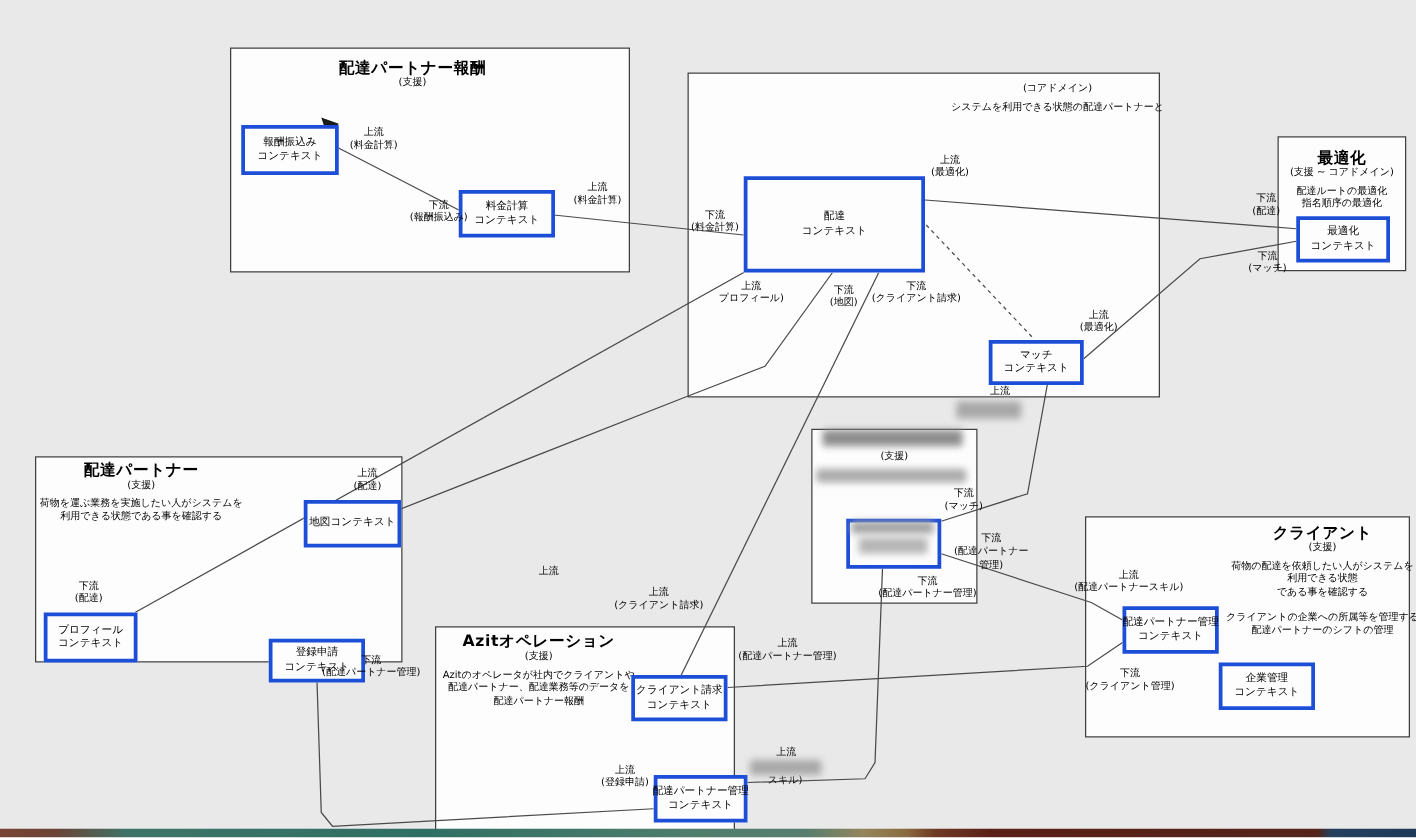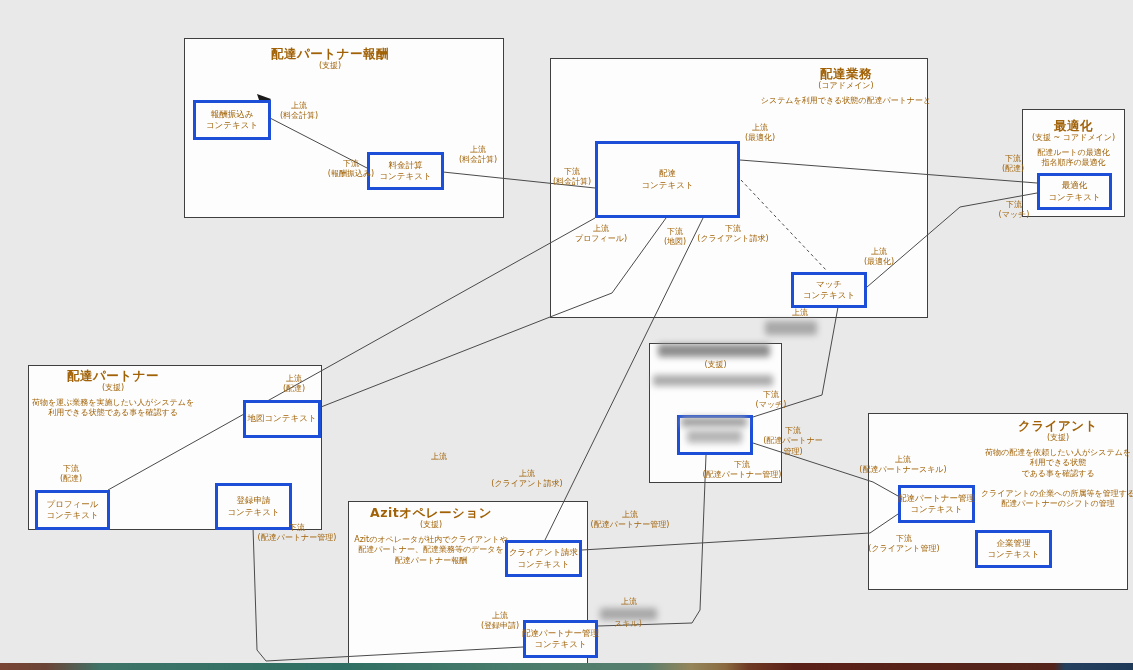--- a/index.html
+++ b/index.html
@@ -1,18 +1,18 @@
 <!DOCTYPE html>
 <html><head>
 <meta charset="utf-8">
 <style>
   html,body{margin:0;padding:0;background:#e9e9e9;}
   #canvas{
     position:relative;width:1133px;height:670px;overflow:hidden;
-    background:#e9e9e9;color:#a16207;
+    background:#e9e9e9;color:#000000;
     font-family:"DejaVu Sans","Liberation Sans",sans-serif;
   }
   .gbox{position:absolute;background:#fdfdfd;border:1px solid #3f3f3f;z-index:1;box-sizing:border-box;}
   .ghead{position:absolute;text-align:center;z-index:3;}
   .ghead .t{font-weight:bold;font-size:12.5px;line-height:1.2;letter-spacing:.5px;}
   .ghead .tag{font-size:8px;line-height:1.35;margin-bottom:4px;}
   .ghead .d{font-size:8px;line-height:1.3;min-height:10px;}
   .edges{position:absolute;left:0;top:0;z-index:2;}
   .ctx{
     position:absolute;background:#fdfdfd;border:3px solid #1d4ed8;z-index:3;box-sizing:border-box;
@@ -30,21 +30,20 @@
 <body>
 
 <div id="canvas">
     <div class="gbox" style="left: 184px; top: 38px; width: 320px; height: 180px;"></div>
     <div class="ghead" style="left: 170px; top: 46px; width: 320px;">
       <div class="t">配達パートナー報酬</div>
       <div class="tag">(支援)</div>
     </div>
     <div class="gbox" style="left: 550px; top: 58px; width: 378px; height: 260px;"></div>
     <div class="ghead" style="left: 700px; top: 66px; width: 292px;">
-      <div class="t">配達業務</div>
       <div class="tag">(コアドメイン)</div>
       <div class="d">システムを利用できる状態の配達パートナーと</div>
     </div>
     <div class="gbox" style="left: 1022px; top: 109px; width: 103px; height: 108px;"></div>
     <div class="ghead" style="left: 1022px; top: 118px; width: 103px;">
       <div class="t">最適化</div>
       <div class="tag">(支援 ~ コアドメイン)</div>
       <div class="d">配達ルートの最適化</div>
       <div class="d">指名順序の最適化</div>
     </div>
@@ -114,21 +113,21 @@
       <div>最適化</div>
       <div>コンテキスト</div>
     </div>
     <div class="ctx" style="left: 215px; top: 400px; width: 78px; height: 38px; margin-left: 28px;">
       <div>地図コンテキスト</div>
     </div>
     <div class="ctx" style="left: 35px; top: 490px; width: 75px; height: 40px;">
       <div>プロフィール</div>
       <div>コンテキスト</div>
     </div>
-    <div class="ctx" style="left: 215px; top: 483px; width: 77px; height: 47px;">
+    <div class="ctx" style="left: 215px; top: 511px; width: 77px; height: 35px;">
       <div>登録申請</div>
       <div>コンテキスト</div>
     </div>
     <div class="ctx" style="left: 677px; top: 415px; width: 76px; height: 40px;"></div>
     <div class="ctx" style="left: 898px; top: 485px; width: 77px; height: 38px;">
       <div>配達パートナー管理</div>
       <div>コンテキスト</div>
     </div>
     <div class="ctx" style="left: 975px; top: 530px; width: 77px; height: 38px;">
       <div>企業管理</div>

